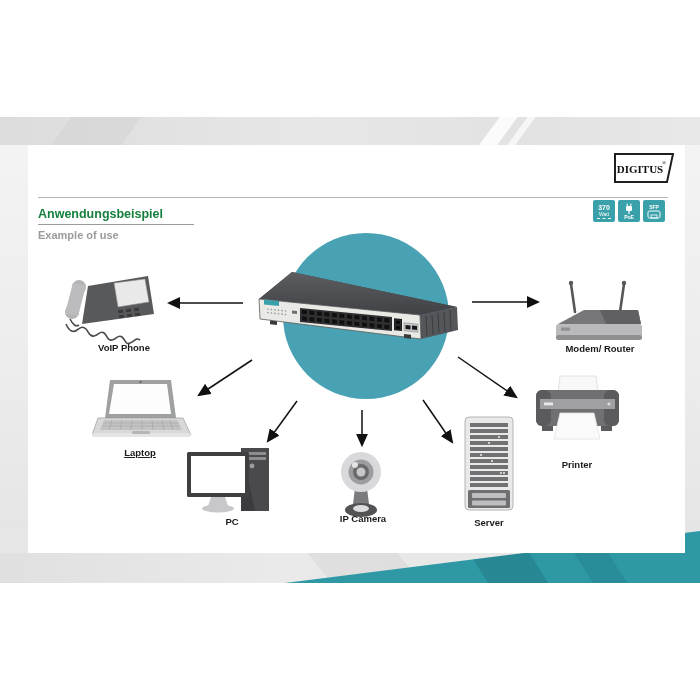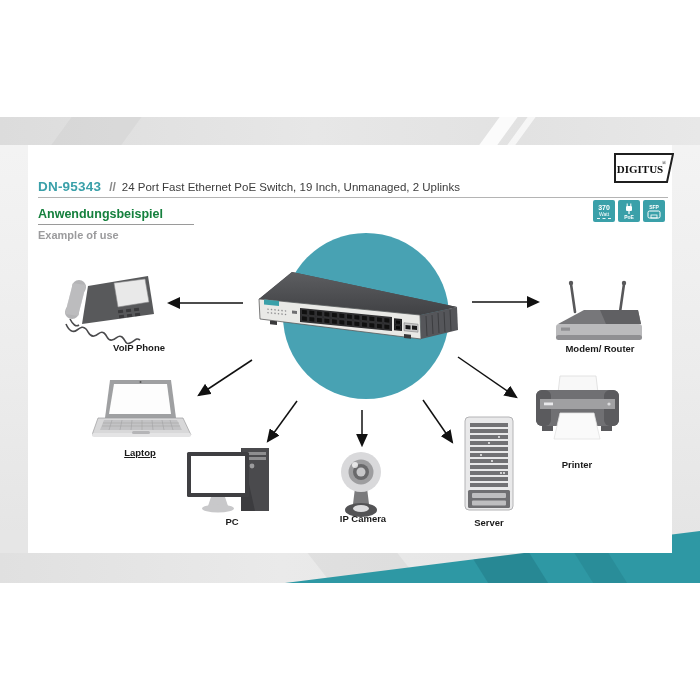--- a/index.html
+++ b/index.html
@@ -22,21 +22,21 @@
   .bb-gray{position:absolute;left:0;top:28px;width:700px;height:30px;
            background:linear-gradient(90deg,#e0e0e0 0%,#eaeaea 40%,#e3e3e3 100%);overflow:hidden;}
   .bb-gray .shade{position:absolute;left:320px;top:-4px;width:90px;height:40px;background:rgba(0,0,0,.04);transform:skewX(38deg);}
   .bb-left{position:absolute;left:0;top:5px;width:28px;height:25px;background:#e6e6e6;}
   .teal-wedge{position:absolute;left:0;top:0;width:700px;height:58px;background:#2e98a4;
               clip-path:polygon(285px 58px,700px 6px,700px 58px);}
   .teal-wedge .dk1{position:absolute;left:470px;top:0;width:60px;height:58px;background:rgba(0,45,55,.14);transform:skewX(32deg);}
   .teal-wedge .dk2{position:absolute;left:575px;top:0;width:34px;height:58px;background:rgba(0,45,55,.10);transform:skewX(32deg);}
 
   
-  .card{position:absolute;left:28px;top:145px;width:644px;height:408px;background:#ffffff;}
+  .card{position:absolute;left:28px;top:145px;width:644px;height:408px;background:#ffffff;padding-left:13px;}
 
   
   .hdr-row{position:absolute;left:10px;top:32px;width:560px;white-space:nowrap;}
   .prod-code{color:#3aa0a9;font-weight:bold;font-size:13.5px;letter-spacing:.2px;}
   .sep{color:#8a8a8a;font-weight:bold;font-size:12px;padding:0 6px 0 8px;}
   .prod-title{color:#3c3c3c;font-size:11.5px;}
   .hdr-rule{position:absolute;left:10px;top:52px;width:630px;height:1px;background:#b4b4b4;}
 
   
   .logo{position:absolute;left:586px;top:8px;width:60px;height:30px;}
@@ -88,23 +88,20 @@
   <div class="card">
 
     <div class="logo">
       <svg width="60" height="30" viewBox="0 0 60 30">
         <polygon points="1,1 59,1 53,29 1,29" fill="#ffffff" stroke="#1f1f1f" stroke-width="2"></polygon>
         <text x="26" y="20" text-anchor="middle" font-family="Liberation Serif, serif" font-weight="bold" font-size="11" fill="#111">DIGITUS</text>
         <text x="50" y="12" text-anchor="middle" font-family="Liberation Serif, serif" font-size="6" fill="#111">®</text>
       </svg>
     </div>
 
-    <div class="hdr-row">
-      <span class="prod-code">DN-95343</span><span class="sep">//</span><span class="prod-title">24 Port Fast Ethernet PoE Switch, 19 Inch, Unmanaged, 2 Uplinks</span>
-    </div>
     <div class="hdr-rule"></div>
 
     <div class="badges">
       <div class="badge">
         <span class="b-line1">370</span>
         <span class="b-line2">Watt</span>
         <span class="b-dots"></span>
       </div>
       <div class="badge">
         <svg width="10" height="11" viewBox="0 0 10 11">
@@ -241,21 +238,21 @@
           <rect x="67" y="42" width="5" height="3" transform="rotate(-6 69 43)"></rect>
           <rect x="75" y="41" width="5" height="3" transform="rotate(-6 77 42)"></rect>
       </g>
       <g fill="#b3b3b5">
         <circle cx="19" cy="15" r="7"></circle>
         <circle cx="12" cy="40" r="7"></circle>
         <polygon points="13,11 26,13 18,44 5,42"></polygon>
       </g>
       <path d="M13,11 L26,13 18,44 5,42 Z" fill="#c6c6c8" opacity="0.5"></path>
     </svg>
-    <div class="dev-label" style="left:37px;top:197px;text-align:right;">VoIP Phone</div>
+    <div class="dev-label" style="left:46px;top:197px;">VoIP Phone</div>
 
     <svg class="abs" style="left:64px;top:233px;" width="100" height="72" viewBox="0 0 100 72">
       <polygon points="18,2 79,2 84,40 13,40" fill="#9fa0a2"></polygon>
       <polygon points="22,6 75,6 79,36 17,36" fill="#fdfdfd"></polygon>
       <circle cx="48.5" cy="4" r="1" fill="#555"></circle>
       <polygon points="6,40 91,40 99,57 0,57" fill="#d8d8d9" stroke="#9c9c9e" stroke-width="0.7"></polygon>
       <polygon points="12,42 85,42 90,52 8,52" fill="#c3c3c5"></polygon>
       <g stroke="#9c9c9e" stroke-width="0.5">
         <line x1="11" y1="45" x2="87" y2="45"></line>
           <line x1="10" y1="48" x2="88" y2="48"></line>

